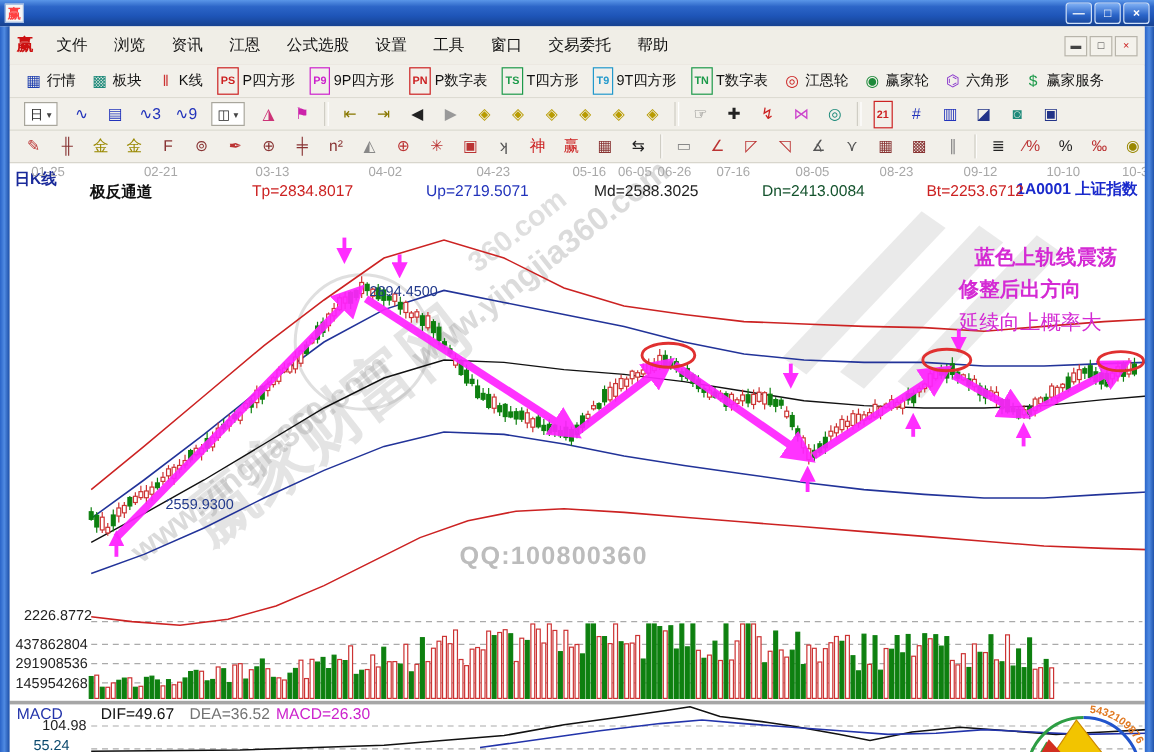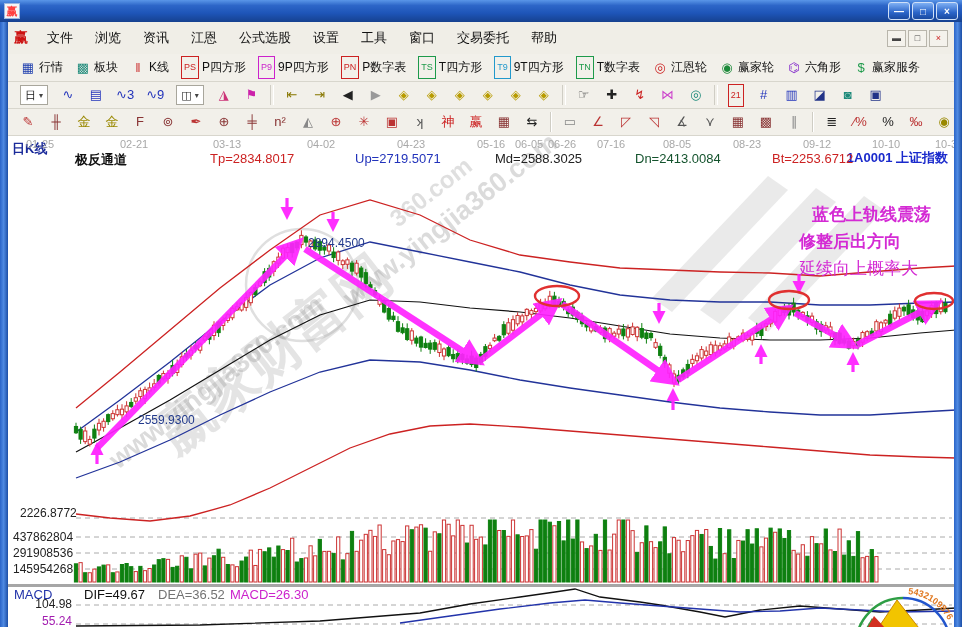--- a/index.html
+++ b/index.html
@@ -23,21 +23,21 @@
   .mbtn{width:17px;height:15px;margin-left:2px;border:1px solid #b8b5ab;background:#f4f2ec;
     display:flex;align-items:center;justify-content:center;font-size:9px;color:#444}
   .mbtn.close{color:#c22}
   .toolbar{position:absolute;left:8px;width:946px;z-index:30;background:#f2f0ea;
     border-bottom:1px solid #d8d6cd;display:flex;align-items:center;padding-left:6px;box-sizing:border-box}
   #tb1{top:54px;height:28px}
   #tb2{top:82px;height:27px}
   #tb3{top:109px;height:27px}
   .titem{display:flex;align-items:center;gap:3px;padding:0 5px;height:22px;cursor:default;border:1px solid transparent}
   .ticon{min-width:16px;height:18px;display:flex;align-items:center;justify-content:center;font-size:13px;line-height:18px}
-  .tbox{border:1px solid currentColor;font-size:9px;font-weight:normal;padding:4px 2px;line-height:13px;height:13px;min-width:10px}
+  .tbox{border:1px solid currentColor;font-size:9px;font-weight:bold;padding:4px 2px;line-height:13px;height:13px;min-width:10px}
   .tlabel{font-size:12px;color:#111;white-space:nowrap}
   .pill{background:#fff;border:1px solid #a8a69c;padding:0 4px;height:18px;display:flex;align-items:center;font-size:11px;color:#222}
   .dd{font-size:8px;color:#444;margin-left:3px}
   .sep{width:2px;height:20px;border-left:1px solid #cfcdc4;border-right:1px solid #ffffff;margin:0 4px}
   .frameL{position:absolute;left:0;top:22px;bottom:0;width:8px;z-index:40;
     background:linear-gradient(90deg,#2a64c8,#4f8ae2 45%,#1c4ea6)}
   .frameR{position:absolute;right:0;top:22px;bottom:0;width:8px;z-index:40;
     background:linear-gradient(90deg,#2a64c8,#4f8ae2 45%,#1c4ea6)}
   #chart{position:absolute;inset:0;background:#fff;z-index:1}
   #csvg{position:absolute;left:0;top:0}
@@ -672,20 +672,21 @@
         <path d="M 903,598 A 47,47 0 0 1 950,645" stroke="#2255cc" stroke-width="2.5" fill="none"></path>
         <polygon points="897,600 860,655 940,655" fill="#f2c400" stroke="#cc8800" stroke-width="1"></polygon>
         <polygon points="872,618 850,655 895,655" fill="#2f9e40"></polygon>
         <polygon points="874,616 858,645 896,640" fill="#d22f20"></polygon>
         <path id="logoArc" d="M 908,594 A 50,50 0 0 1 954,648" fill="none"></path>
         <text font-size="9" fill="#e07820" font-weight="bold"><textPath href="#logoArc">5432109876</textPath></text>
       </g>
     </svg>
   <div class="ov period">日K线</div>
   <div class="ov symbol">1A0001  上证指数</div>
+  <div class="ov qq">QQ:100800360</div>
 <div class="ov" style="left:26px;top:138px;color:#a8a8a8;font-size:11px">01-25</div>
     <div class="ov" style="left:120px;top:138px;color:#a8a8a8;font-size:11px">02-21</div>
     <div class="ov" style="left:213px;top:138px;color:#a8a8a8;font-size:11px">03-13</div>
     <div class="ov" style="left:307px;top:138px;color:#a8a8a8;font-size:11px">04-02</div>
     <div class="ov" style="left:397px;top:138px;color:#a8a8a8;font-size:11px">04-23</div>
     <div class="ov" style="left:477px;top:138px;color:#a8a8a8;font-size:11px">05-16</div>
     <div class="ov" style="left:515px;top:138px;color:#a8a8a8;font-size:11px">06-05</div>
     <div class="ov" style="left:548px;top:138px;color:#a8a8a8;font-size:11px">06-26</div>
     <div class="ov" style="left:597px;top:138px;color:#a8a8a8;font-size:11px">07-16</div>
     <div class="ov" style="left:663px;top:138px;color:#a8a8a8;font-size:11px">08-05</div>
@@ -706,21 +707,21 @@
     <div class="ov" style="left:138px;top:413px;color:#223a8c;font-size:12px">2559.9300</div>
     <div class="ov" style="left:20px;top:506px;color:#222;font-size:12px">2226.8772</div>
     <div class="ov" style="left:13px;top:530px;color:#222;font-size:12px">437862804</div>
     <div class="ov" style="left:13px;top:546px;color:#222;font-size:12px">291908536</div>
     <div class="ov" style="left:13px;top:562px;color:#222;font-size:12px">145954268</div>
     <div class="ov" style="left:14px;top:587px;color:#2233aa;font-size:13px">MACD</div>
     <div class="ov" style="left:84px;top:587px;color:#111111;font-size:13px">DIF=49.67</div>
     <div class="ov" style="left:158px;top:587px;color:#737373;font-size:13px">DEA=36.52</div>
     <div class="ov" style="left:230px;top:587px;color:#cc22cc;font-size:13px">MACD=26.30</div>
     <div class="ov" style="left:14px;top:597px;width:58px;text-align:right;color:#222;font-size:12px">104.98</div>
-    <div class="ov" style="left:14px;top:614px;width:58px;text-align:right;color:#a21caf;font-size:12px">55.24</div>
+    <div class="ov" style="left:14px;top:614px;width:58px;text-align:center;color:#0c4a6e;font-size:12px">55.24</div>
   </div>
 
 <div class="titlebar">
   <span class="tlogo">赢</span>
   <span class="tbtns">
     <span class="tbtn">—</span>
     <span class="tbtn">□</span>
     <span class="tbtn">×</span>
   </span>
 </div>

